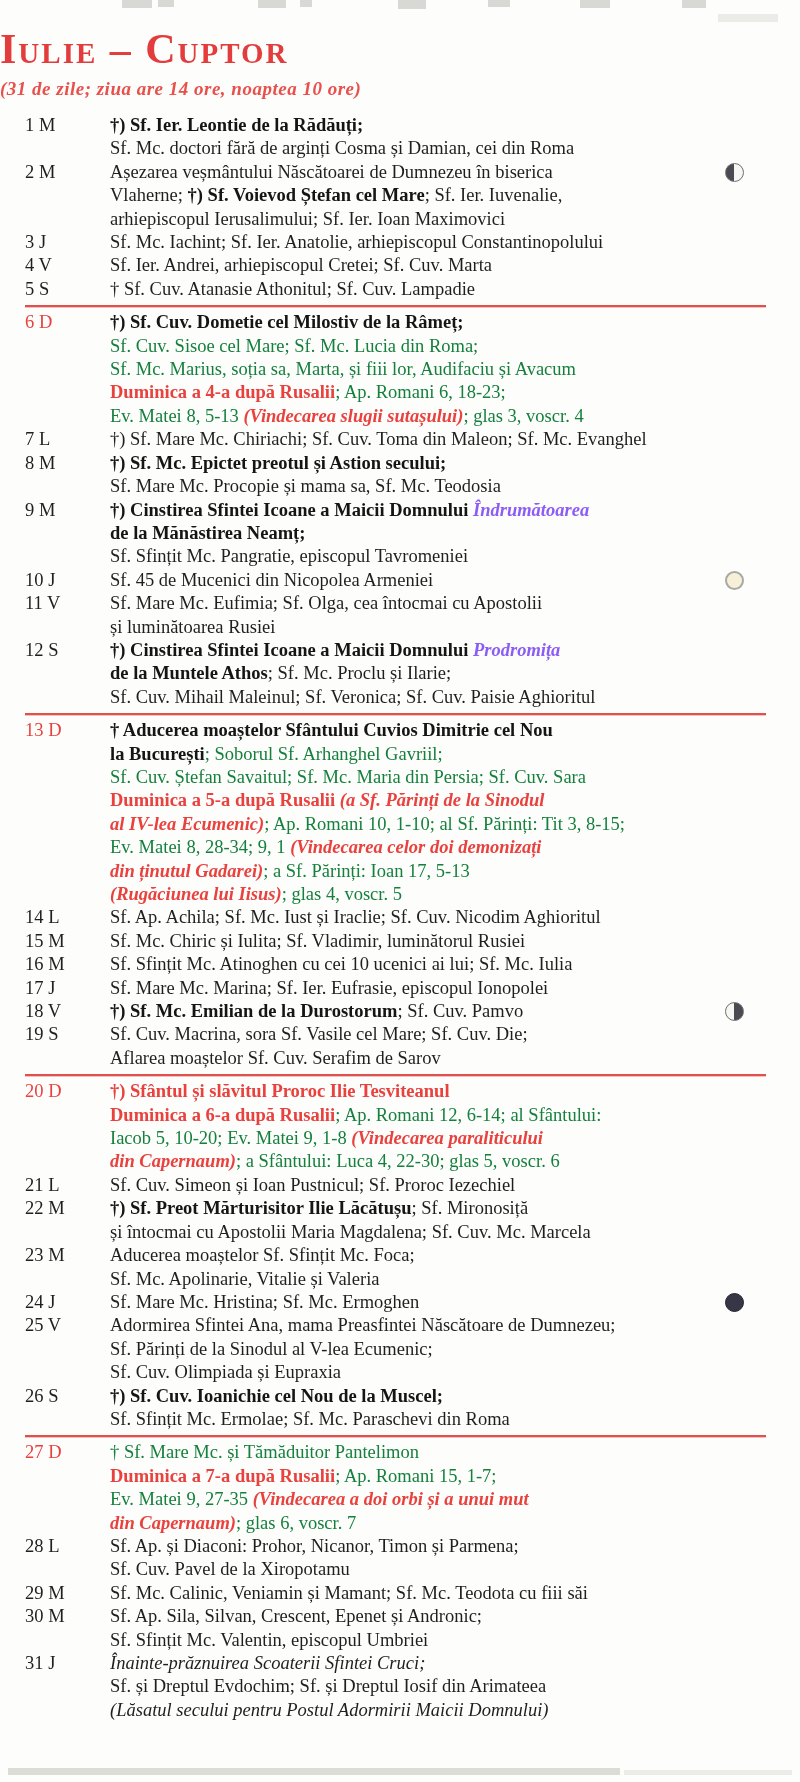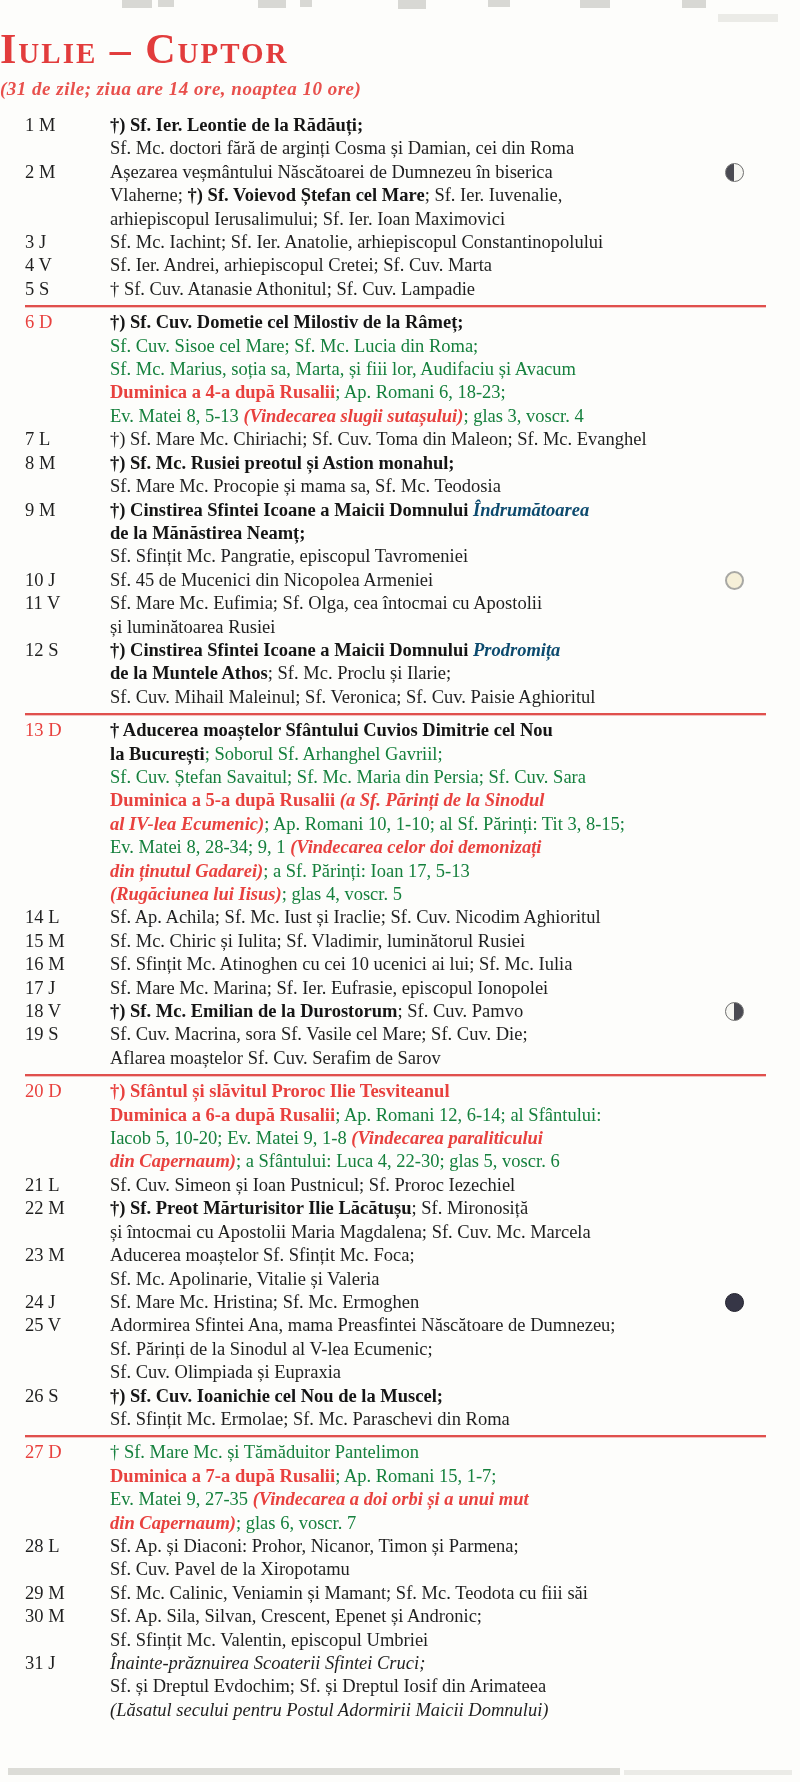--- a/index.html
+++ b/index.html
@@ -27,21 +27,21 @@
   .entry{display:flex;position:relative;}
   .day-label{flex:none;width:85px;font-size:18.5px;line-height:23.4px;color:#1f1f1f;}
   .entry.sunday .day-label{color:#e8413e;}
   .lines{flex:1;min-width:0;}
   .line{font-size:18.5px;line-height:23.4px;white-space:nowrap;}
   .red-rule{height:2px;background:#e0504d;margin:4px 4px 4px 0;box-shadow:0 1px 0 rgba(224,80,77,0.35);}
   
   .s-r{color:#1f1f1f;}
   .s-b{color:#151515;font-weight:bold;margin-top:31px;}
   .s-i{color:#1f1f1f;font-style:italic;}
-  .s-bi{color:#0c4a6e;font-weight:bold;font-style:italic;}
+  .s-bi{color:#8b5cf6;font-weight:bold;font-style:italic;}
   .s-R{color:#15803d;}
   .s-B{color:#e8413e;font-weight:bold;}
   .s-I{color:#e8413e;font-style:italic;font-weight:bold;}
   
   .moon{position:absolute;right:26px;top:2px;width:19px;height:19px;border-radius:50%;box-sizing:border-box;}
   .moon.last-quarter{background:linear-gradient(90deg,#4a4a52 50%,#f6f6f2 50%);border:1px solid #6e6e6e;}
   .moon.new-moon{background:#f6f0d8;border:2px solid #a8a8a4;}
   .moon.first-quarter{background:linear-gradient(90deg,#f6f6f2 50%,#4a4a52 50%);border:1px solid #6e6e6e;}
   .moon.full-moon{background:#363646;border:1px solid #23232e;}
 </style>
@@ -116,21 +116,21 @@
       </div>
       <div class="entry">
         <div class="day-label">7 L</div>
         <div class="lines">
           <div class="line"><span class="s-r">†) Sf. Mare Mc. Chiriachi; Sf. Cuv. Toma din Maleon; Sf. Mc. Evanghel</span></div>
         </div>
       </div>
       <div class="entry">
         <div class="day-label">8 M</div>
         <div class="lines">
-          <div class="line"><span class="s-b">†) Sf. Mc. Rusiei preotul și Astion monahul;</span></div>
+          <div class="line"><span class="s-b">†) Sf. Mc. Epictet preotul și Astion secului;</span></div>
           <div class="line"><span class="s-r">Sf. Mare Mc. Procopie și mama sa, Sf. Mc. Teodosia</span></div>
         </div>
       </div>
       <div class="entry">
         <div class="day-label">9 M</div>
         <div class="lines">
           <div class="line"><span class="s-b">†) Cinstirea Sfintei Icoane a Maicii Domnului </span><span class="s-bi">Îndrumătoarea</span></div>
           <div class="line"><span class="s-b">de la Mănăstirea Neamț;</span></div>
           <div class="line"><span class="s-r">Sf. Sfințit Mc. Pangratie, episcopul Tavromeniei</span></div>
         </div>

